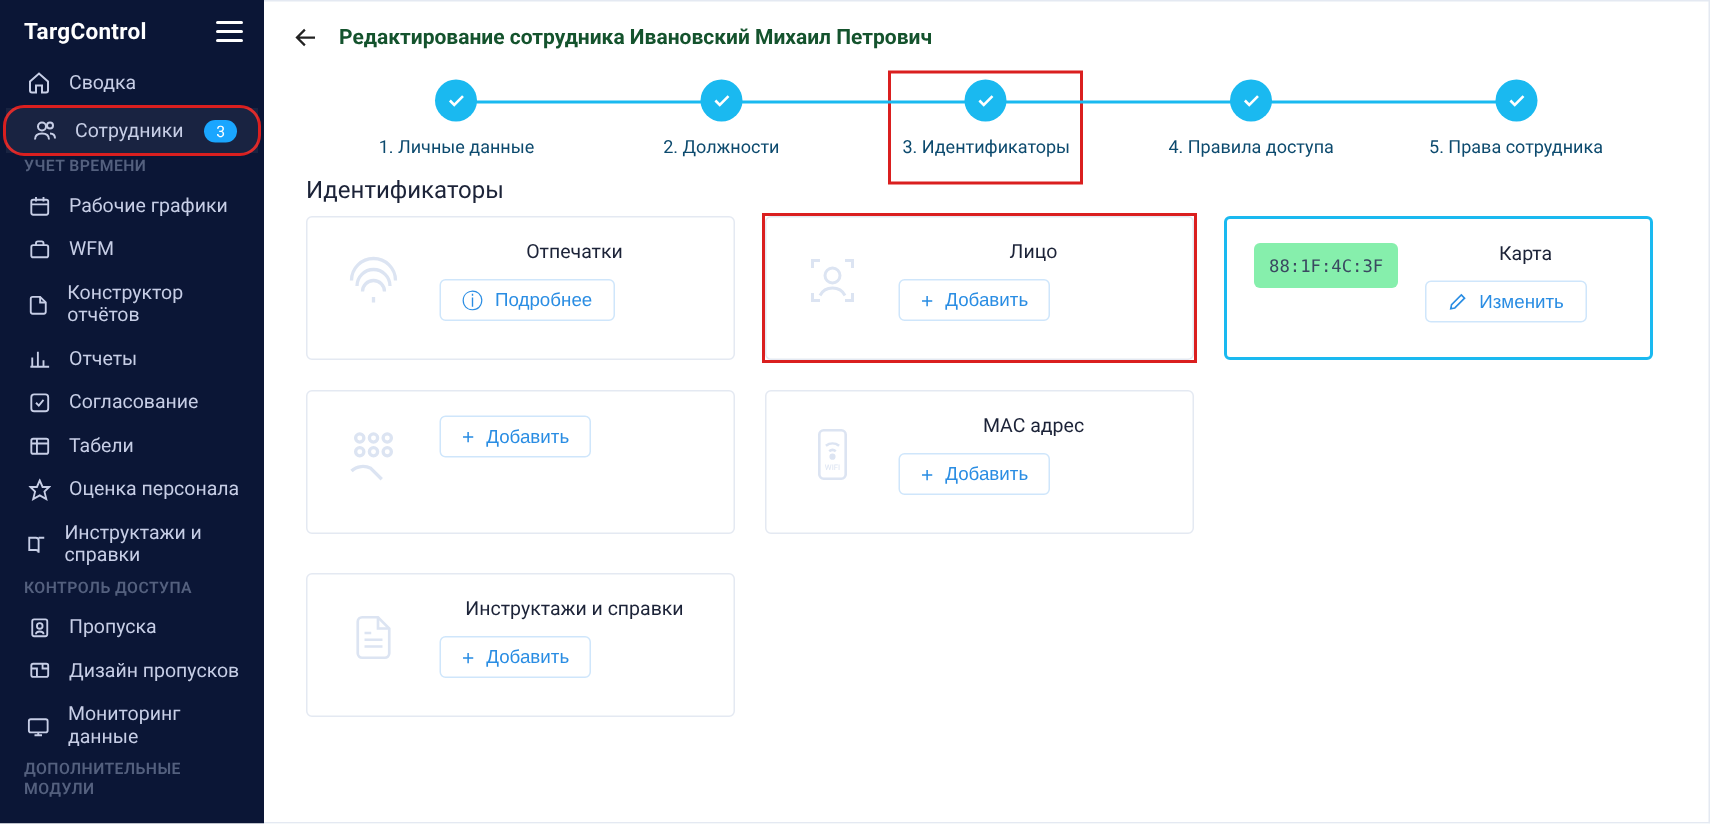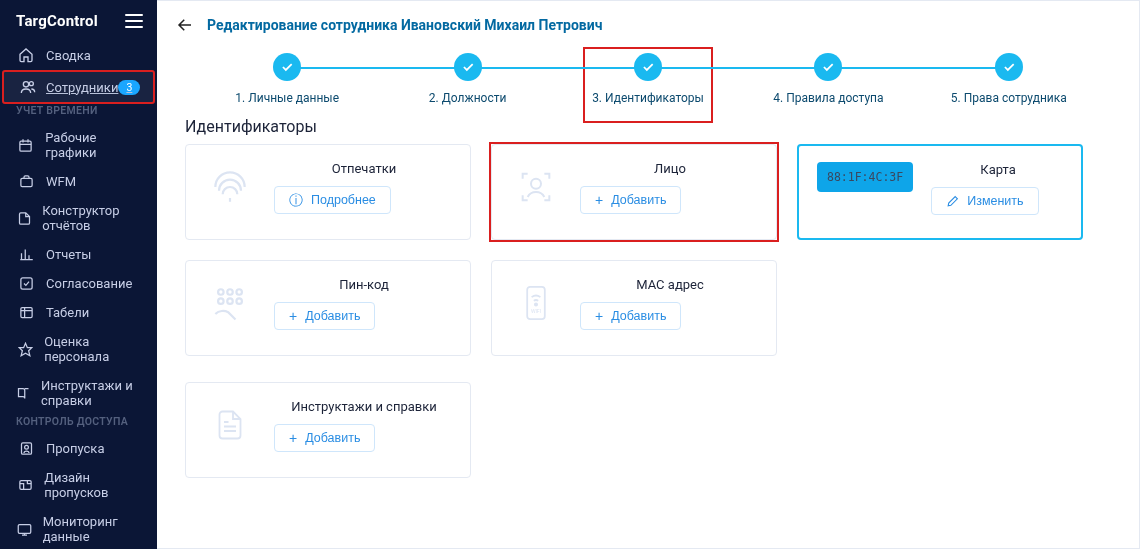--- a/index.html
+++ b/index.html
@@ -1,58 +1,58 @@
 <!DOCTYPE html>
 <html><head>
 <meta charset="utf-8">
 <style>
   * { box-sizing: border-box; margin: 0; padding: 0; }
   body { font-family: -apple-system, "Segoe UI", Roboto, Arial, sans-serif; background: #f6f8fb; width: 1140px; height: 549px; overflow: hidden; display: flex; }
   
   
-  .sidebar { width: 157px; background: #0b1636; color: #b8c1d9; display: flex; flex-direction: column; font-size: 13px; overflow: hidden; }
+  .sidebar { width: 176px; background: #0b1636; color: #b8c1d9; display: flex; flex-direction: column; font-size: 13px; overflow: hidden; }
   .sb-header { display: flex; align-items: center; justify-content: space-between; padding: 12px 14px 10px 16px; }
   .sb-logo { color: #fff; font-weight: 700; font-size: 15px; letter-spacing: 0.2px; }
   .sb-burger { width: 18px; height: 14px; display: flex; flex-direction: column; justify-content: space-between; cursor: pointer; }
   .sb-burger span { display: block; height: 2px; width: 100%; background: #fff; border-radius: 1px; }
   
   .sb-item { display: flex; align-items: center; padding: 7px 10px 7px 16px; color: #c7cee6; cursor: pointer; }
   .sb-item .sb-icon { width: 20px; display: inline-flex; align-items: center; justify-content: center; margin-right: 10px; color: #c7cee6; }
   .sb-item.active { background: rgba(255,255,255,0.06); }
   .sb-badge { margin-left: auto; background: #1aa6ff; color: #fff; font-size: 10.5px; padding: 1px 8px; border-radius: 10px; margin-right: 4px; }
   
   .sb-section { color: #54607e; font-size: 10.5px; letter-spacing: .3px; padding: 0 16px 6px 16px; font-weight: 600; }
   
-  .active-frame { border: 2px solid #da1f1f; border-radius: 3px; margin: 0 2px; text-decoration: underline; }
+  .active-frame { border: 2px solid #da1f1f; border-radius: 14px; margin: 0 2px; }
   
   
   .main { flex: 1; background: #fff; display: flex; flex-direction: column; border: 1px solid #e4e9f2; border-left: none; }
   .main-header { display: flex; align-items: center; padding: 14px 18px 8px 18px; gap: 12px; }
   .back-arrow { width: 20px; height: 20px; display: inline-flex; align-items: center; justify-content: center; color: #222; cursor: pointer; font-size: 18px; }
-  .main-title { font-weight: 700; font-size: 14px; color: #0369a1; }
+  .main-title { font-weight: 700; font-size: 14px; color: #14532d; }
   
   .stepper { display: flex; justify-content: space-between; align-items: flex-start; padding: 10px 40px 6px 40px; position: relative; }
   .step { display: flex; flex-direction: column; align-items: center; position: relative; flex: 1; }
   .step-circle { width: 28px; height: 28px; border-radius: 50%; background: #1ab9f0; display: flex; align-items: center; justify-content: center; color: #fff; z-index: 2; }
   .step-line { position: absolute; top: 14px; left: 50%; right: -50%; height: 2px; background: #1ab9f0; z-index: 1; }
   .step:last-child .step-line { display: none; }
   .step-label { margin-top: 10px; font-size: 12px; color: #0c4a6e; }
   
   .red-box { position: absolute; border: 2px solid #da1f1f; pointer-events: none; }
   .red-box-step { top: -6px; width: 130px; height: 76px; left: 50%; transform: translateX(-50%); }
   
   .section-title { padding: 6px 28px 8px 28px; font-size: 16px; color: #1c2338; }
   
   .cards { display: grid; grid-template-columns: repeat(3, 286px); gap: 20px; padding: 0 28px; }
   .card { border: 1px solid #e4e9f2; border-radius: 4px; padding: 16px 16px 16px 18px; display: flex; gap: 18px; align-items: flex-start; min-height: 96px; }
   .card.selected { border: 2px solid #1ab9f0; }
   .card .ic { width: 52px; height: 52px; display: flex; align-items: center; justify-content: center; color: #dce4f2; }
   .card .body { flex: 1; }
   .card .title { font-size: 13px; color: #1c2338; margin-bottom: 10px; text-align: center; }
-  .card .leading-pill { font-family: ui-monospace, Menlo, monospace; font-size: 11.5px; background: #0ea5e9; color: #3a4860; padding: 8px 10px; border-radius: 4px; display: inline-block; }
+  .card .leading-pill { font-family: ui-monospace, Menlo, monospace; font-size: 11.5px; background: #86efac; color: #3a4860; padding: 8px 10px; border-radius: 4px; display: inline-block; }
   
   .btn { border: 1px solid #cfe6fb; background: #fff; color: #2a8de3; font-size: 12.5px; padding: 6px 14px; border-radius: 4px; display: inline-flex; align-items: center; gap: 8px; cursor: pointer; }
   .btn .bi { font-size: 14px; line-height: 1; }
   
   .red-card-wrap { position: relative; }
   .red-card-overlay { position: absolute; top: -2px; left: -2px; right: -2px; bottom: -2px; border: 2px solid #da1f1f; pointer-events: none; }
   
   .docs { padding: 16px 28px 0 28px; }
   .doc-row { display: grid; grid-template-columns: 286px; gap: 20px; margin-top: 10px; }
   
@@ -319,21 +319,20 @@
             <circle cx="7" cy="6" r="1.5"></circle>
             <circle cx="12" cy="6" r="1.5"></circle>
             <circle cx="17" cy="6" r="1.5"></circle>
             <circle cx="7" cy="11" r="1.5"></circle>
             <circle cx="12" cy="11" r="1.5"></circle>
             <circle cx="17" cy="11" r="1.5"></circle>
             <path d="M4 18c2-2 5-2 7-1l4 4"></path>
           </svg>
       </div>
       <div class="body">
-        <div class="title">Пин-код</div>
         <button class="btn">
           <span class="bi">+</span>
           <span>Добавить</span>
         </button>
       </div>
     </div>
 
     <div class="card">
       <div class="ic">
         <svg width="36" height="44" viewBox="0 0 24 30" fill="none" stroke="currentColor" stroke-width="1.2">

